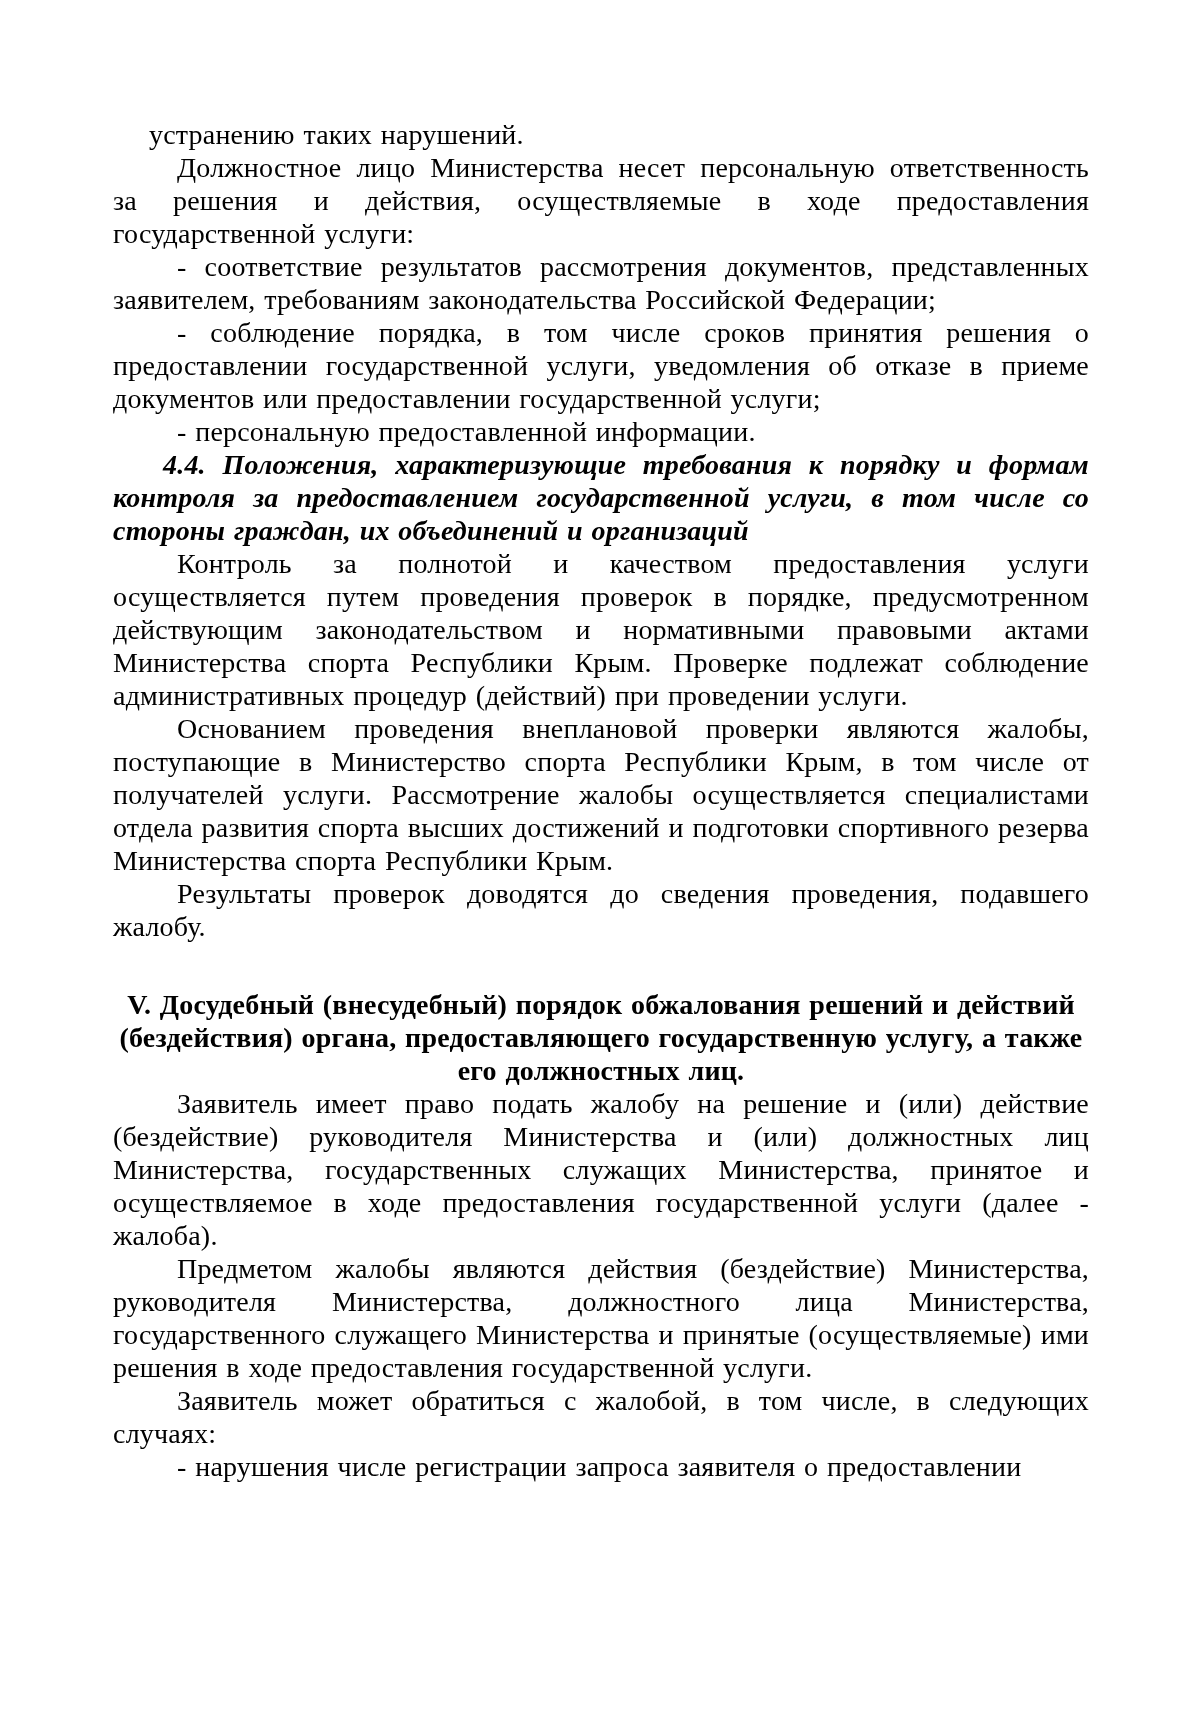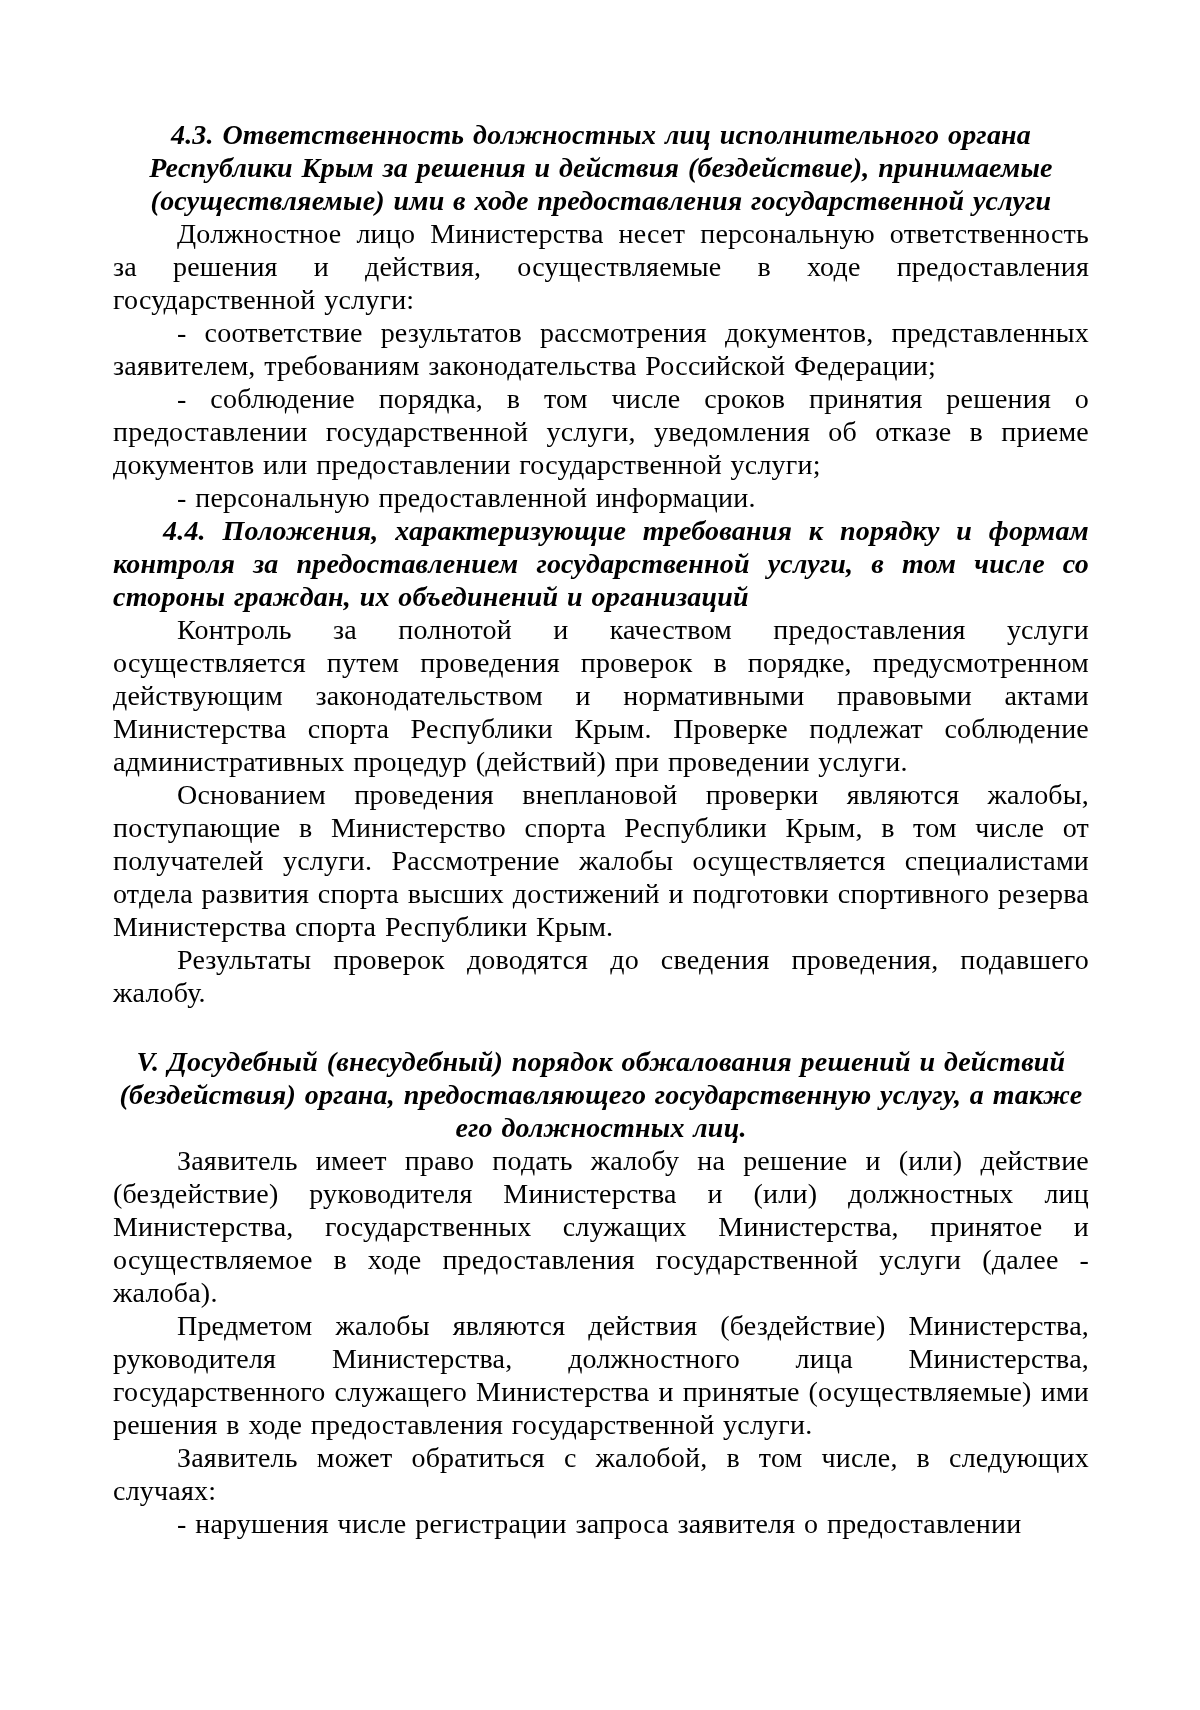--- a/index.html
+++ b/index.html
@@ -43,30 +43,30 @@
   .bold-italic { font-weight: bold; font-style: italic; }
   .bold { font-weight: bold; }
   .centered {
     text-align: center;
     text-align-last: center;
   }
   .h43 {
     width: 934px;
     margin: 0 auto;
   }
-  .space-before { margin-top: 36px; font-style: italic; }
+  .space-before { margin-top: 45px; }
 </style>
 </head>
 <body>
 
 <div class="page">
   <div class="content">
 
+    <p class="para continuation">устранению таких нарушений.</p>
 
-    <p class="para bold-italic centered h43">4.3. Ответственность должностных лиц исполнительного органа Республики Крым за решения и действия (бездействие), принимаемые (осуществляемые) ими в ходе предоставления государственной услуги</p>
 
     <p class="para indent">Должностное лицо Министерства несет персональную ответственность за решения и действия,  осуществляемые в ходе предоставления государственной услуги:</p>
 
     <p class="para indent">- соответствие результатов рассмотрения документов, представленных заявителем, требованиям законодательства Российской Федерации;</p>
 
 
     <p class="para indent">- соблюдение порядка, в том числе сроков принятия решения о предоставлении государственной услуги, уведомления об отказе в приеме документов или предоставлении государственной услуги;</p>
 
     <p class="para indent">- персональную предоставленной информации.</p>
 

